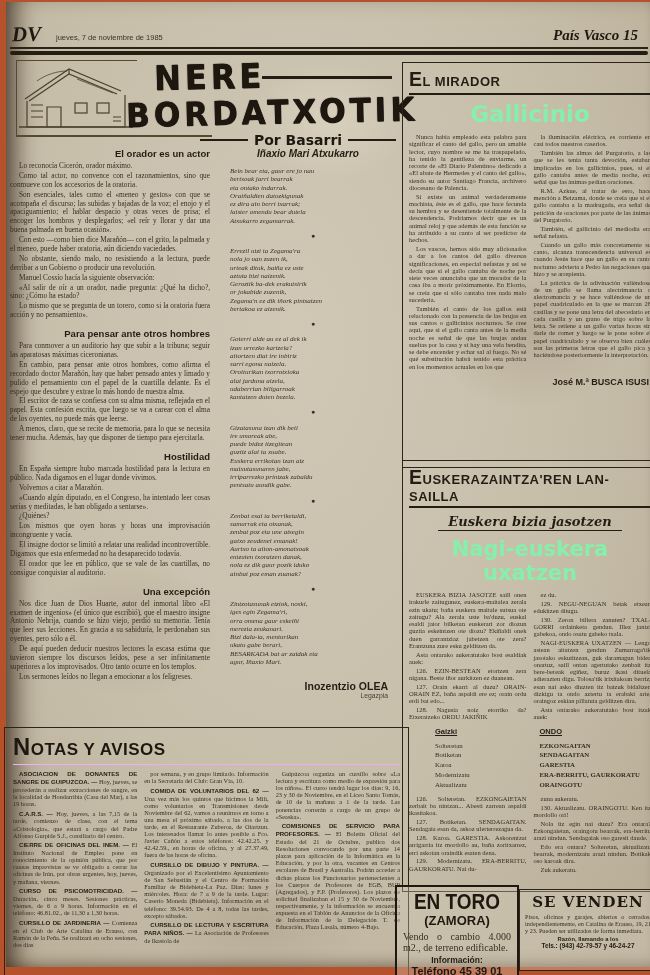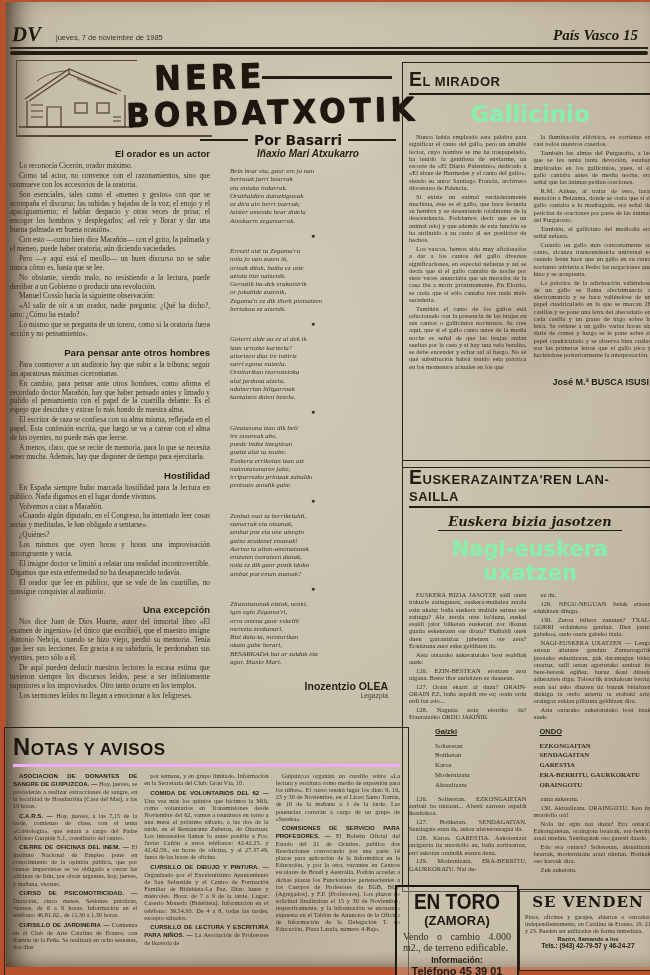--- a/index.html
+++ b/index.html
@@ -51,21 +51,21 @@
   .cols .c{flex:1;font-size:6.5px;line-height:1.12;text-align:justify;color:#362e23;}
   .cols .c p{margin:0 0 1.5px;text-indent:7px;}
   #mirador-sig{text-align:right;font:800 9px "Liberation Sans",sans-serif;color:#241d14;margin-top:5px;padding-right:2px;}
   #eusk-sub-wrap{text-align:center;margin:4px 0 2px;}
   #eusk-sub{display:inline-block;font:italic bold 13px "DejaVu Serif",serif;color:#241d14;border-bottom:1.5px solid #241d14;padding:0 10px 1px;}
   .wlist{margin:5px 0 5px 26px;font-size:6.8px;line-height:1.45;font-style:normal;}
   .wlist-h{font:bold 7.5px "Liberation Sans",sans-serif;text-decoration:underline;margin:6px 0 3px 26px;color:#241d14;}
   #eusk-box .wlist p{margin:0;text-indent:0;}
   
   #notas-title{font:800 17px "Liberation Sans",sans-serif;letter-spacing:.5px;color:#1f1810;
-    border-bottom:3px solid #f0abfc;padding-bottom:3px;margin:0 0 5px;}
+    border-bottom:1px solid #f0abfc;padding-bottom:3px;margin:0 0 5px;}
   #notas-title::first-letter{font-size:1.4em;}
   #notas-cols .c{font-size:6.3px;line-height:1.13;}
   #notas-cols .c p{margin:0 0 2.5px;text-indent:6px;}
   #notas-cols b{font-family:"Liberation Sans",sans-serif;font-size:6.1px;color:#241d14;}
   
   .ad{position:absolute;overflow:hidden;background:rgba(215,207,190,.35);}
   #toro-ad{left:395px;top:885px;width:112px;height:82px;border:2.5px solid #1f1810;padding:3px 4px;text-align:center;}
   #toro-title{font:900 19px "Liberation Sans",sans-serif;color:#1f1810;transform:scaleY(1.15);margin-top:1px;}
   #toro-sub{font:900 13px "Liberation Sans",sans-serif;color:#1f1810;}
   #toro-body{font-size:10px;text-align:justify;margin:3px 2px 2px;color:#362e23;}
@@ -122,21 +122,20 @@
     <div class="seg"></div>
   </div>
 
   <div id="article-col" class="txt">
     <h3>El orador es un actor</h3>
     <div>
         <p>Lo reconocía Cicerón, orador máximo.</p>
         <p>Como tal actor, no convence con el razonamientos, sino que conmueve con los accesorios de la oratoria.</p>
         <p>Son esenciales, tales como el «meneo y gestos» con que se acompaña el discurso; las subidas y bajadas de la voz; el enojo y el apaciguamiento; el hablar despacio y otras veces de prisa; el encoger los hombros y desplegarlos; «el reír y llorar y dar una buena palmada en buena ocasión».</p>
         <p>Con esto —como bien dice Marañón— con el grito, la palmada y el meneo, puede haber oratoria, aún diciendo vaciedades.</p>
-        <p>Pero —y aquí está el meollo— un buen discurso no se sabe nunca cómo es, hasta que se lee.</p>
         <p>No obstante, siendo malo, no resistiendo a la lectura, puede derribar a un Gobierno o producir una revolución.</p>
         <p>Manuel Cossío hacía la siguiente observación:</p>
         <p>«Al salir de oír a un orador, nadie pregunta: ¿Qué ha dicho?, sino: ¿Cómo ha estado?</p>
         <p>Lo mismo que se pregunta de un torero, como si la oratoria fuera acción y no pensamiento».</p>
       </div>
     <h3>Para pensar ante otros hombres</h3>
     <div>
         <p>Para conmover a un auditorio hay que subir a la tribuna; seguir las aparatosas máximas ciceronianas.</p>
         <p>En cambio, para pensar ante otros hombres, como afirma el recordado doctor Marañón, hay que haber pensado antes y limado y pulido el pensamiento con el papel de la cuartilla delante. Es el espejo que descubre y extrae lo más hondo de nuestra alma.</p>
         <p>El escritor de raza se confiesa con su alma misma, reflejada en el papel. Esta confesión escrita, que luego se va a carear con el alma de los oyentes, no puede más que leerse.</p>

